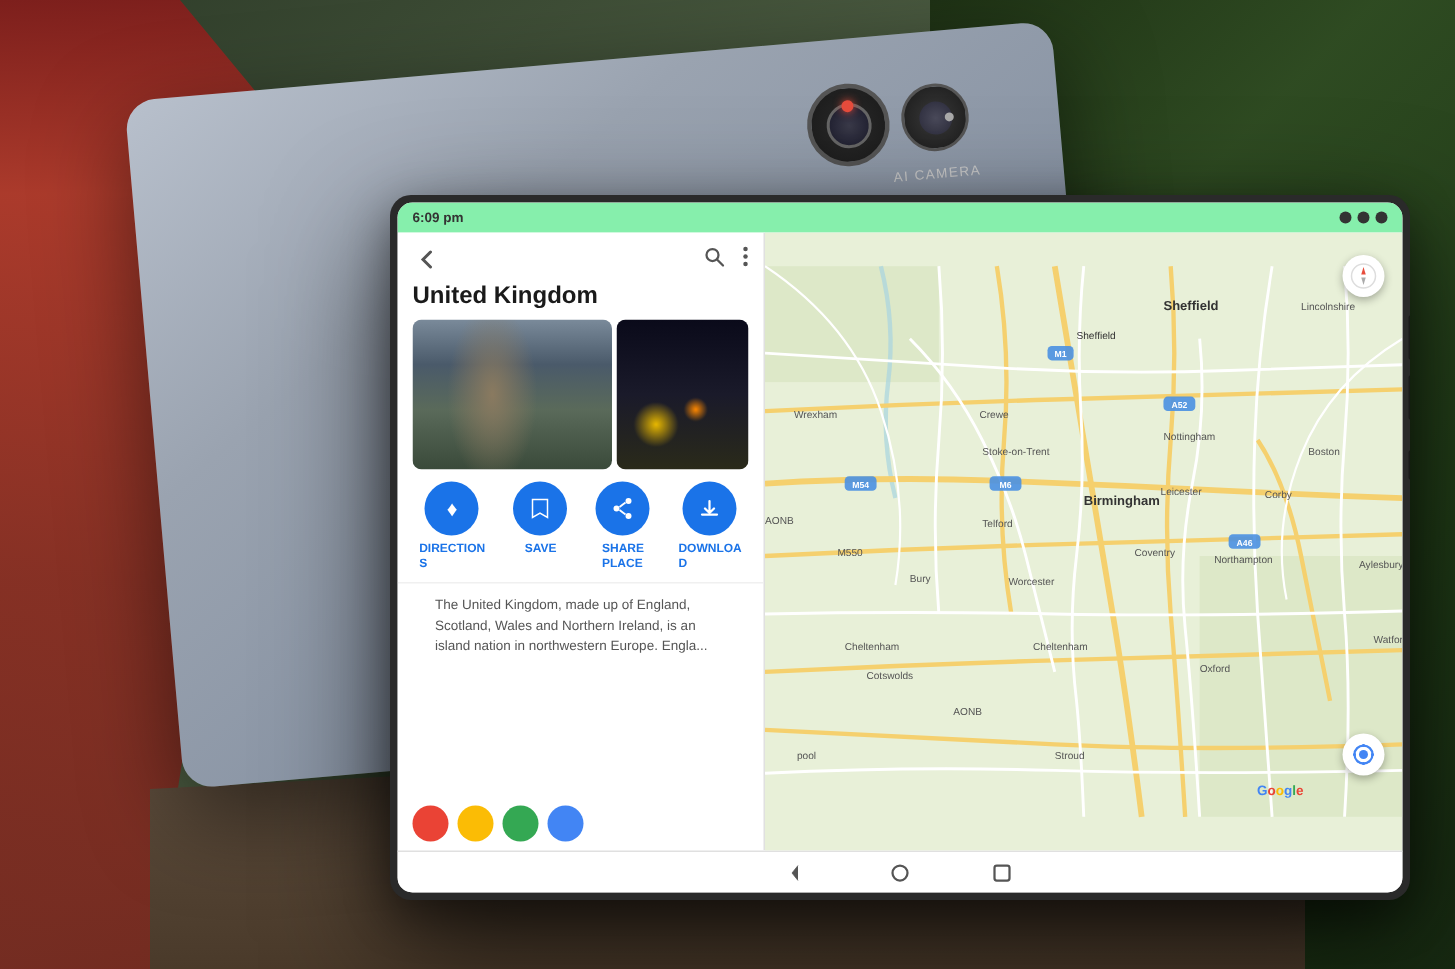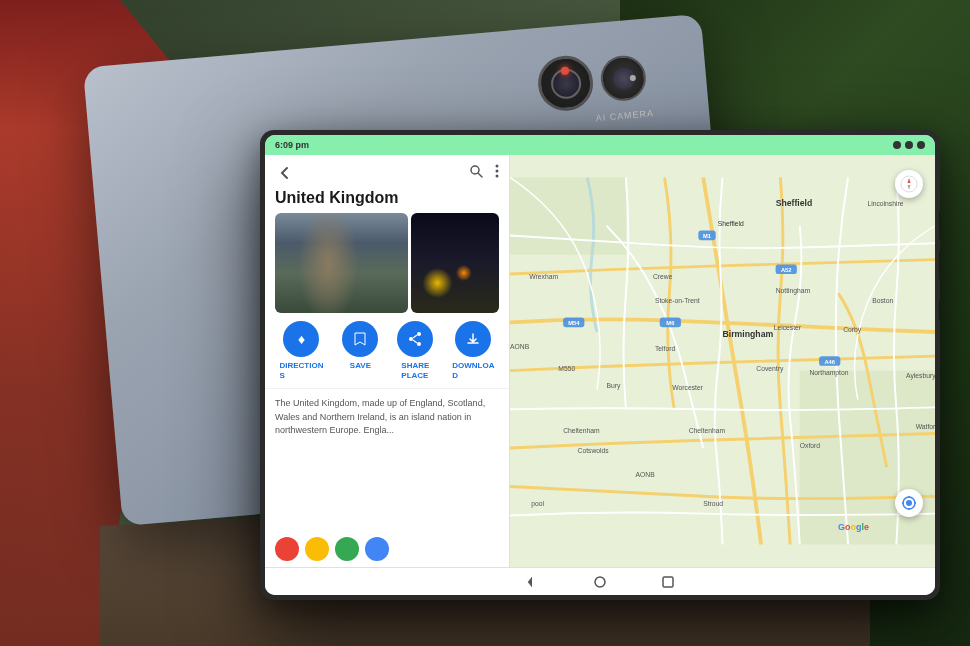--- a/index.html
+++ b/index.html
@@ -325,21 +325,21 @@
     .action-btn-label {
       font-size: 8px;
       color: #1a73e8;
       font-weight: 600;
       text-align: left;
       line-height: 1.2;
     }
 
     
     .place-description {
-      padding: 8px 10px;
+      padding: 8px 25px;
       font-size: 9px;
       color: #555;
       line-height: 1.5;
       border-top: 1px solid #f0f0f0;
     }
 
     
     .color-dots-row {
       display: flex;
       gap: 6px;

